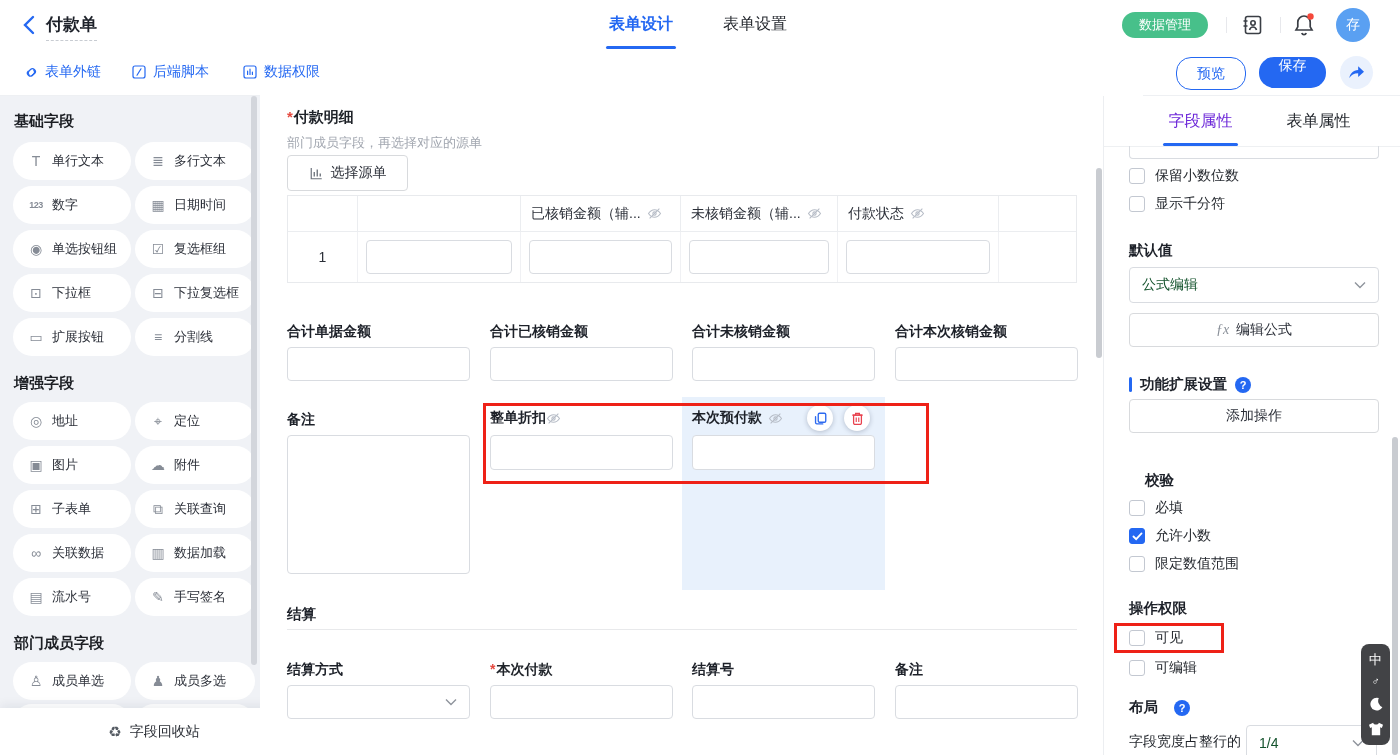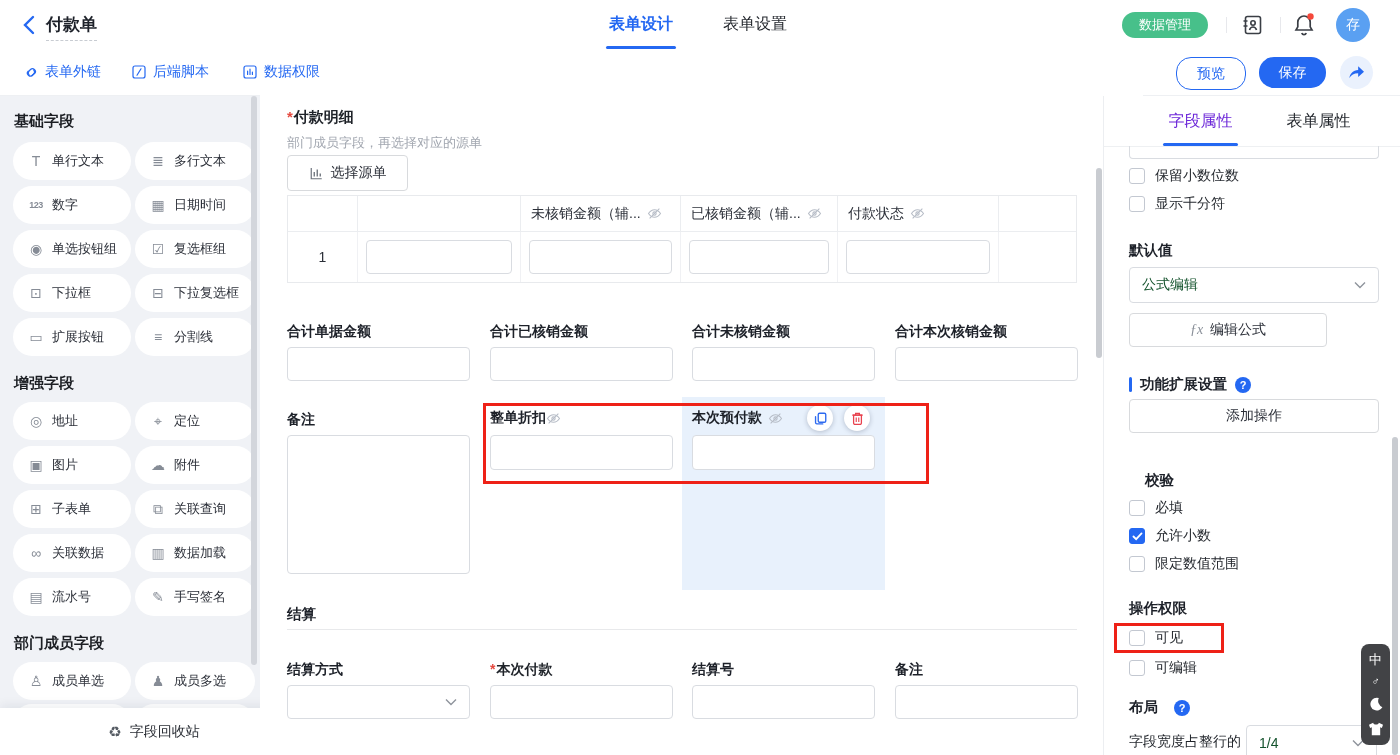--- a/index.html
+++ b/index.html
@@ -13,21 +13,21 @@
   .htab{font-size:16px;color:#1f2329;cursor:pointer;}
   .htab.active{color:#2468f2;font-weight:bold;}
   .tab-underline{background:#2468f2;height:3px;border-radius:2px;}
   .pill-green{background:#47c08a;color:#fff;font-size:13px;border-radius:14px;display:flex;align-items:center;justify-content:center;}
   .vdiv{width:1px;background:#e7e8ec;}
   .avatar{background:#5aa0f2;color:#fff;border-radius:50%;display:flex;align-items:center;justify-content:center;font-size:14px;}
   
   #tbar{position:absolute;top:50px;left:0;right:0;height:45px;background:#fff;border-bottom:1px solid #eef0f3;}
   .tlink{display:flex;align-items:center;gap:6px;color:#2468f2;font-size:14px;cursor:pointer;}
   .btn-outline{border:1px solid #2468f2;color:#2468f2;background:#fff;border-radius:15px;font-size:14px;display:flex;align-items:center;justify-content:center;}
-  .btn-solid{background:#2468f2;color:#fff;border-radius:15px;font-size:14px;display:flex;align-items:center;justify-content:center;}
+  .btn-solid{background:#2468f2;color:#fff;border-radius:15px;font-size:14px;display:flex;justify-content:center;}
   .circle-share{background:#eaf1fd;border-radius:50%;display:flex;align-items:center;justify-content:center;}
   
   #sbar{position:absolute;top:96px;left:0;width:308px;bottom:0;background:#f0f2f6;overflow:hidden;}
   .sec-title{font-size:15px;font-weight:bold;color:#1c1f24;}
   .pill{position:absolute;height:38px;background:#fff;border-radius:19px;display:flex;align-items:center;padding-left:14px;gap:7px;cursor:grab;overflow:hidden;}
   .pic{width:18px;text-align:center;color:#868c96;font-size:14px;flex:none;}
   .pic.sm{font-size:9px;font-weight:bold;letter-spacing:-0.5px;}
   .plb{font-size:13px;color:#2b2f38;white-space:nowrap;}
   .sfoot{position:absolute;left:0;right:0;bottom:0;height:47px;background:#fff;box-shadow:0 -3px 10px rgba(20,30,60,.07);
          display:flex;align-items:center;justify-content:center;gap:8px;font-size:14px;color:#2b2f36;cursor:pointer;}
@@ -275,27 +275,27 @@
         <path d="M7 14V8M11 14V4.5M15 14v-4" stroke="#6d737c" stroke-width="1.8"></path>
       </svg>
       <span>选择源单</span>
     </div>
 
     <div class="abs dtable" style="left:27px;top:101px;width:790px">
       <div class="trow">
         <div class="th"></div>
         <div class="th"></div>
         <div class="th">
-            <span class="nowrap">未核销金额（辅...</span>
+            <span class="nowrap">已核销金额（辅...</span>
             <svg class="eye">
               <use href="#i-eyeoff"></use>
             </svg>
           </div>
         <div class="th">
-            <span class="nowrap">已核销金额（辅...</span>
+            <span class="nowrap">未核销金额（辅...</span>
             <svg class="eye">
               <use href="#i-eyeoff"></use>
             </svg>
           </div>
         <div class="th">
             <span class="nowrap">付款状态</span>
             <svg class="eye">
               <use href="#i-eyeoff"></use>
             </svg>
           </div>
@@ -405,21 +405,21 @@
       <span class="cbl">显示千分符</span>
     </div>
 
     <div class="abs phead" style="left:25px;top:145px">默认值</div>
     <div class="abs selbox" style="left:25px;top:171px;width:250px;height:36px">
       <span>公式编辑</span>
       <svg class="chev">
           <use href="#i-chevd"></use>
         </svg>
     </div>
-    <div class="abs btn-plain" style="left:25px;top:217px;width:198px;height:34px">
+    <div class="abs btn-plain" style="left:25px;top:217px;width:250px;height:34px">
       <span class="fx">ƒx</span>
       <span>编辑公式</span>
     </div>
 
     <div class="abs" style="left:25px;top:279px;display:flex;align-items:center;gap:8px">
       <span class="secbar"></span>
       <span class="phead">功能扩展设置</span>
       <span class="helpc">?</span>
     </div>
     <div class="abs btn-plain" style="left:25px;top:303px;width:250px;height:34px">

